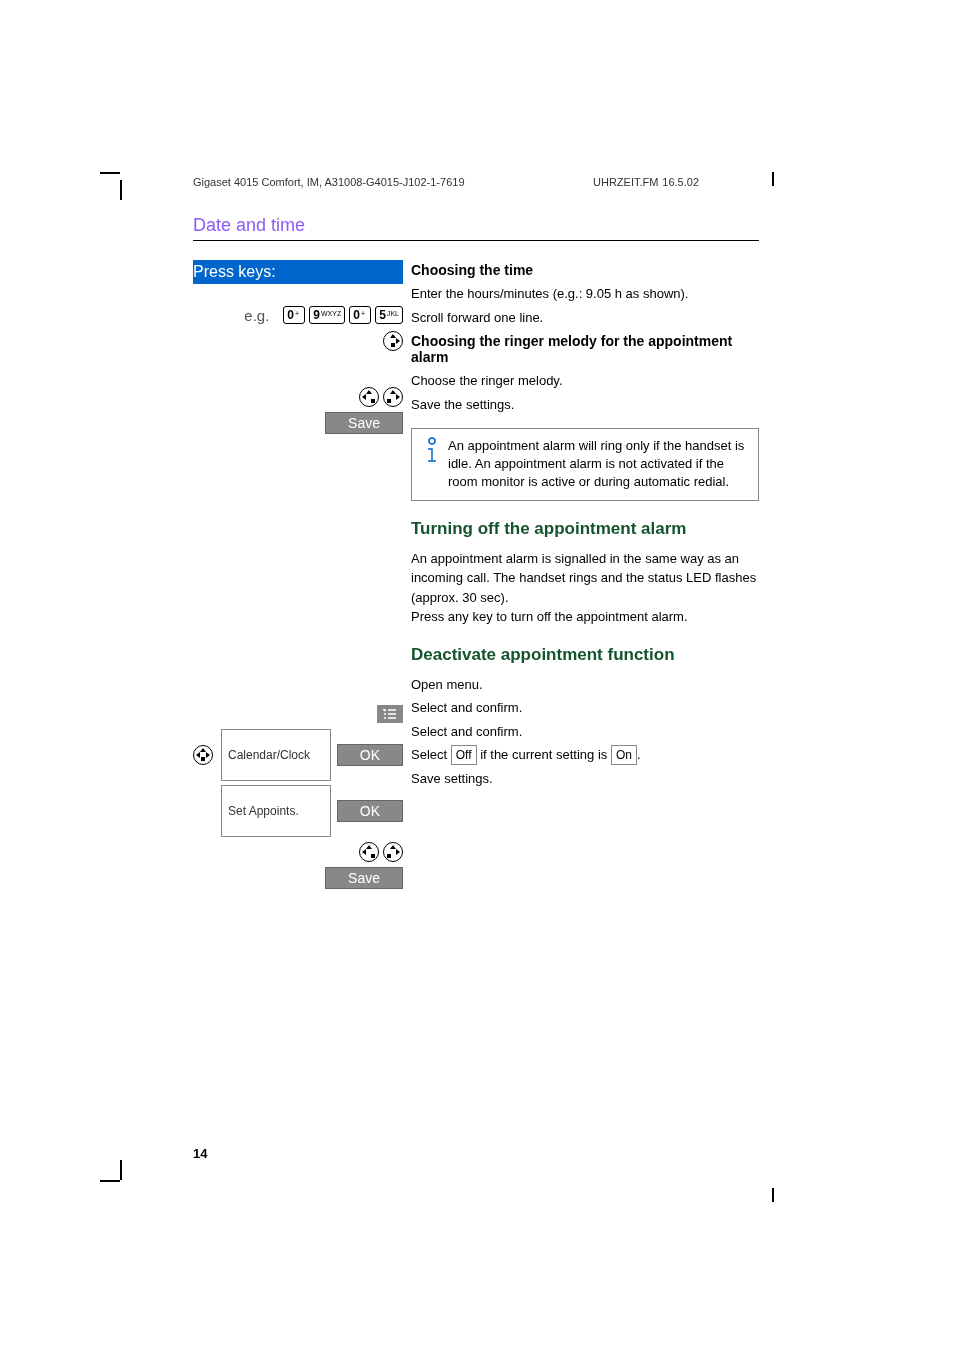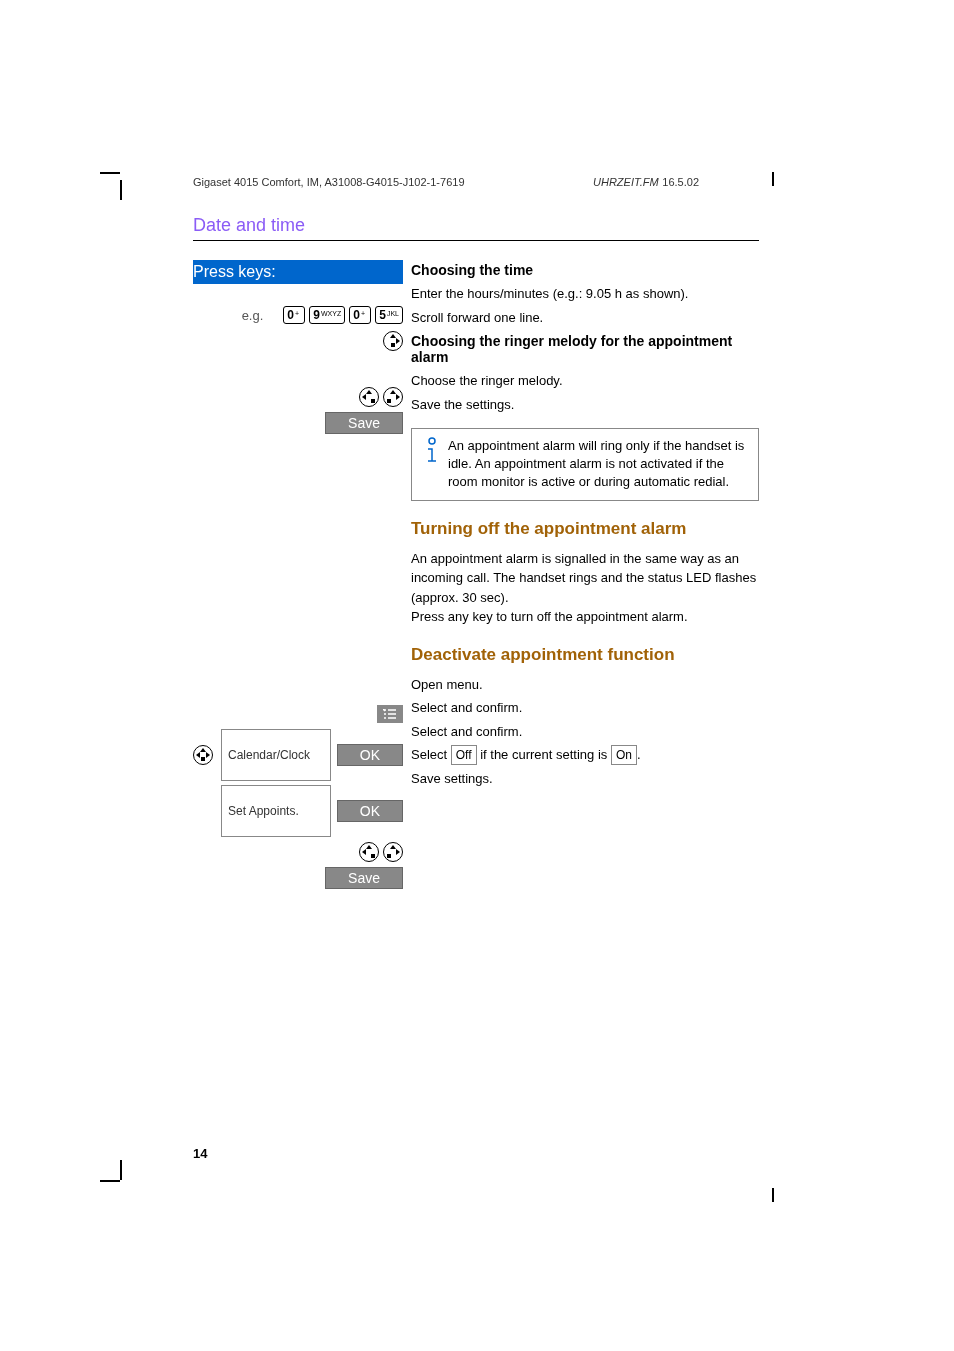--- a/index.html
+++ b/index.html
@@ -22,21 +22,20 @@
       font-size: 11px;
       color: #333;
     }
     .header-left {
       position: absolute;
       left: 0;
     }
     .header-center {
       position: absolute;
       left: 400px;
-      font-style: italic;
     }
     .header-right {
       position: absolute;
       right: 60px;
     }
     .section-title {
       position: absolute;
       top: 215px;
       left: 193px;
       font-size: 18px;
@@ -77,23 +76,23 @@
       justify-content: flex-end;
       align-items: center;
       gap: 4px;
       margin-bottom: 4px;
       min-height: 22px;
     }
     .key-row.top {
       margin-top: 20px;
     }
     .eg-label {
-      font-size: 13px;
+      font-size: 15px;
       color: #555;
-      margin-right: 16px;
+      margin-right: 10px;
     }
     .key-box {
       border: 1.5px solid #000;
       border-radius: 3px;
       min-width: 22px;
       height: 18px;
       padding: 0 3px;
       font-size: 12px;
       font-weight: bold;
       display: inline-flex;
@@ -173,21 +172,21 @@
       margin-bottom: 6px;
     }
     .step-text {
       font-size: 13px;
       color: #000;
       line-height: 1.5;
       margin-bottom: 4px;
     }
     .sub-heading-blue {
       font-size: 17px;
-      color: #a16207;
+      color: #14532d;
       margin-top: 18px;
       margin-bottom: 10px;
     }
     .note-box {
       border: 1px solid #888;
       margin-top: 14px;
       padding: 8px;
       display: flex;
       gap: 4px;
     }

